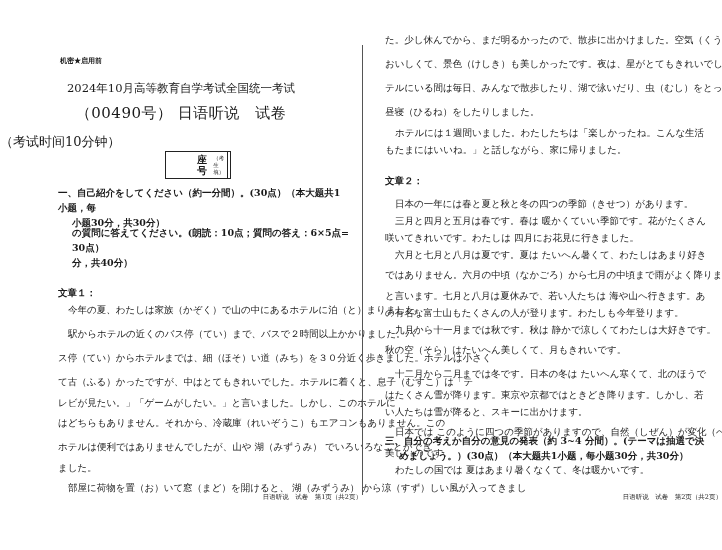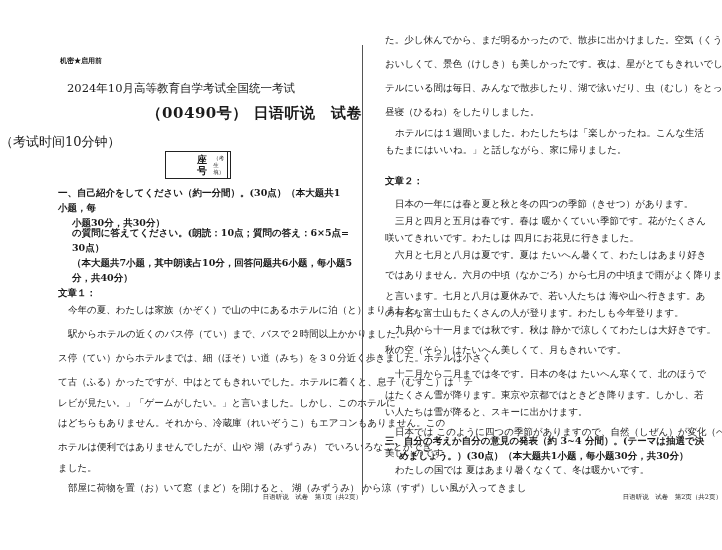--- a/index.html
+++ b/index.html
@@ -9,21 +9,21 @@
       font-family: "DejaVu Serif", "Liberation Serif", serif;
       position: relative;
     }
     .page { position: absolute; top: 0; height: 550px; }
     .page-left { left: 0; width: 362px; }
     .page-right { left: 363px; width: 359px; }
     .divider { position: absolute; left: 362px; top: 45px; width: 1px; height: 450px; background: #555; }
 
     .confidential { position: absolute; left: 60px; top: 56px; font-size: 7px; font-weight: bold; }
     .exam-title { position: absolute; left: 0; width: 362px; top: 81px; text-align: center; font-size: 11.5px; }
-    .exam-subtitle { position: absolute; left: 0; width: 362px; top: 104px; text-align: right; font-size: 15px; font-weight: bold; letter-spacing: 0.5px; }
+    .exam-subtitle { position: absolute; left: 0; width: 362px; top: 104px; text-align: center; font-size: 15px; font-weight: normal; letter-spacing: 0.5px; }
     .exam-time { position: absolute; left: 0; width: 362px; top: 133px; text-align: left; font-size: 13px; }
     .seat-box { position: absolute; left: 165px; top: 151px; width: 64px; height: 26px; border: 1.5px solid #222; display: flex; }
     .seat-label { width: 30px; border-right: 1.5px solid #222; display: flex; flex-direction: row; align-items: center; justify-content: center; margin-left: 31px; }
     .seat-label .main { font-size: 10px; font-weight: bold; letter-spacing: 3px; line-height: 11px; }
     .seat-label .sub { font-size: 5.5px; line-height: 7px; }
     .seat-blank { flex: 1; }
 
     .block { position: absolute; font-size: 9.5px; line-height: 15px; }
     .q-head { font-weight: bold; }
     .indent { padding-left: 14px; }
@@ -51,21 +51,20 @@
     <div class="seat-blank"></div>
   </div>
 
   <div class="block" style="left:58px; top:185px; width:290px;">
     <div class="q-head">一、自己紹介をしてください（約一分間）。(30点）（本大题共1小题，每</div>
     <div class="q-head indent">小题30分，共30分）</div>
   </div>
 
   <div class="block" style="left:58px; top:225px; width:300px;">
     <div class="q-head indent">の質問に答えてください。(朗読：10点；質問の答え：6×5点= 30点）</div>
-    <div class="q-head indent">（本大题共7小题，其中朗读占10分，回答问题共6小题，每小题5</div>
     <div class="q-head indent">分，共40分）</div>
   </div>
 
   <div class="block label-bold" style="left:58px; top:285px;">文章１：</div>
 
   <div class="block" style="left:58px; top:298px; width:300px;">
     <div class="txt-line para">今年の夏、わたしは家族（かぞく）で山の中にあるホテルに泊（と）まりました。</div>
     <div class="txt-line para">駅からホテルの近くのバス停（てい）まで、バスで２時間以上かかりました。バ</div>
     <div class="txt-line">ス停（てい）からホテルまでは、細（ほそ）い道（みち）を３０分近く歩きました。ホテルは小さく</div>
     <div class="txt-line">て古（ふる）かったですが、中はとてもきれいでした。ホテルに着くと、息子（むすこ）は「テ</div>

